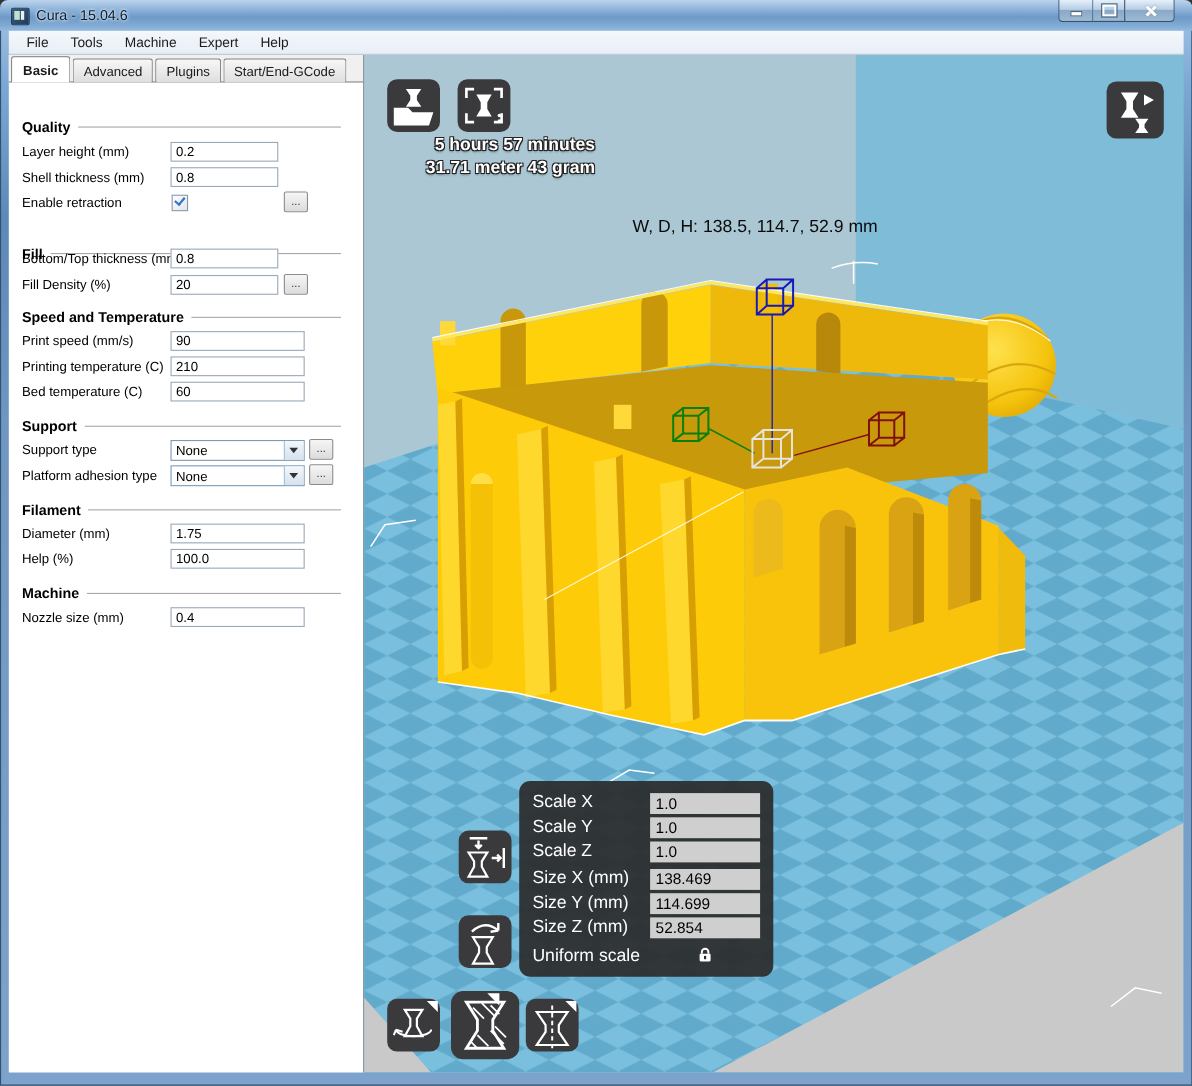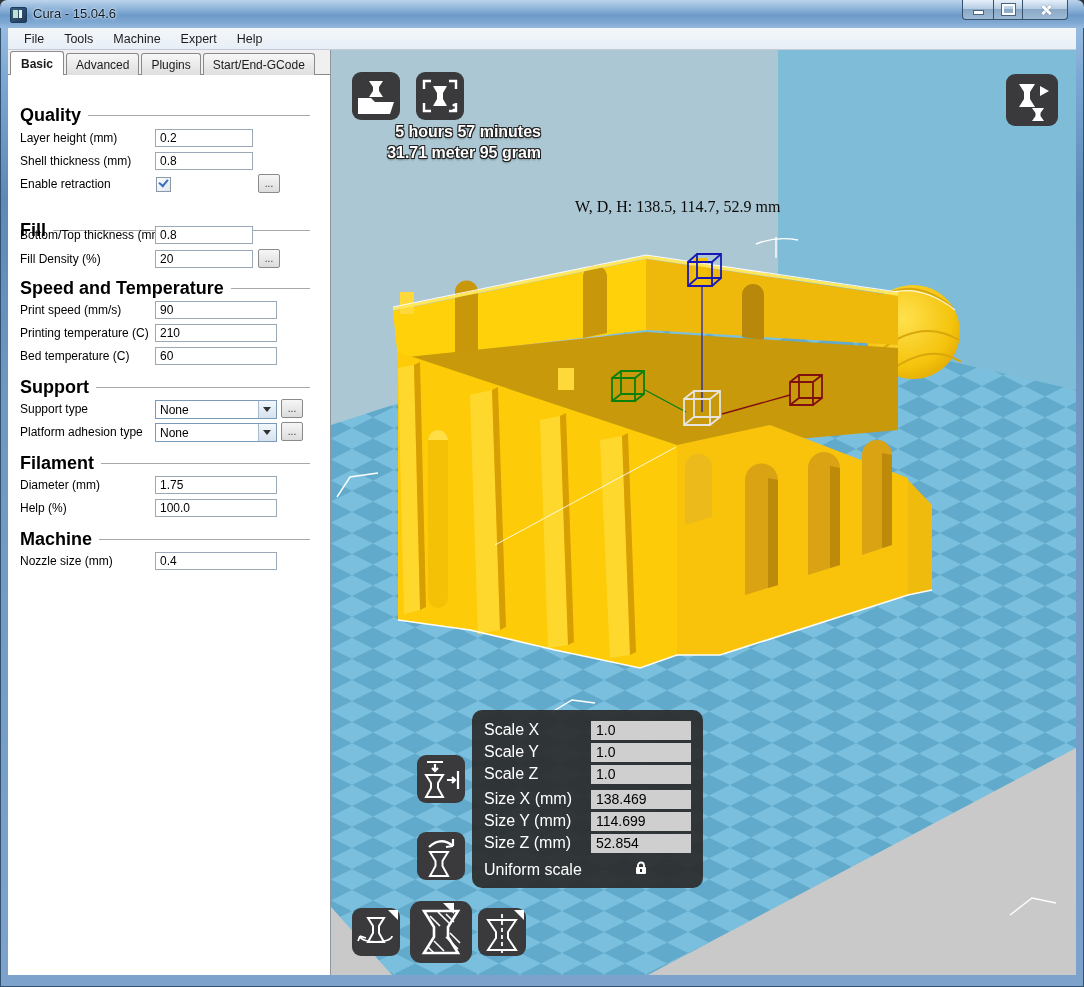--- a/index.html
+++ b/index.html
@@ -32,21 +32,21 @@
     border-bottom:1px solid #c3ccd6;display:flex;align-items:center;padding-left:6px;box-sizing:border-box;}
   .menu-item{font-size:12.5px;color:#1c1c1c;padding:2px 10px;cursor:default;}
   
   #panel{position:absolute;left:8px;top:50px;width:323px;height:925px;background:#fff;border-right:1px solid #8e979e;box-sizing:border-box;}
   #tabstrip{position:absolute;left:0;top:0;width:100%;height:24px;background:#f0f0f0;border-bottom:1px solid #8a8a8a;display:flex;align-items:flex-end;}
   .tab{font-size:12px;color:#1a1a1a;border:1px solid #8a8a8a;border-bottom:none;padding:4px 9px 3px;margin-left:2px;
        background:linear-gradient(180deg,#f7f7f7,#dedede);border-radius:3px 3px 0 0;position:relative;top:1px;}
   .tab.active{background:#fff;font-weight:bold;padding:5px 10px 4px;top:1px;z-index:2;}
   #settings{position:absolute;left:0;top:24px;width:100%;height:901px;}
   .sec{position:absolute;left:12px;right:20px;height:16px;display:flex;align-items:center;}
-  .sec-t{font-weight:bold;font-size:18px;color:#000;white-space:nowrap;}
+  .sec-t{font-weight:bold;font-size:13px;color:#000;white-space:nowrap;}
   .rule{flex:1;height:1px;background:#a8a8a8;margin-left:7px;}
   .row{position:absolute;left:0;width:100%;height:18px;}
   .lbl{position:absolute;left:12px;top:2px;font-size:12px;color:#000;white-space:nowrap;}
   .fld{position:absolute;left:147px;top:0;height:18px;border:1px solid #9aa8b8;font-family:"Liberation Sans",sans-serif;
        font-size:12px;color:#000;padding:0 15px 0 4px;box-sizing:border-box;background:#fff;}
   .w98{width:98px;} .w122{width:122px;}
   .more{position:absolute;top:-1px;width:22px;height:19px;border:1px solid #8a8a8a;border-radius:2px;font-size:10px;line-height:8px;
        background:linear-gradient(180deg,#f6f6f6,#dcdcdc);color:#333;padding:0;}
   .cb{position:absolute;left:148px;top:2px;width:13px;height:13px;border:1px solid #8a99a8;background:linear-gradient(135deg,#fdfdfd,#dfe7ee);display:inline-block;}
   .cb .check{position:absolute;left:2px;top:1px;width:7px;height:4px;border-left:2px solid #3a6fc4;border-bottom:2px solid #3a6fc4;transform:rotate(-50deg);}
@@ -56,21 +56,21 @@
   .dd-arrow{position:absolute;left:4px;top:6px;width:0;height:0;border-left:4px solid transparent;border-right:4px solid transparent;border-top:5px solid #333;}
   
   #viewport{position:absolute;left:331px;top:50px;width:745px;height:925px;overflow:hidden;background:#7EBCD8;}
   #scene{position:absolute;left:0;top:0;}
   .tbtn{position:absolute;width:48px;height:48px;background:#3a3a3c;border-radius:9px;}
   .tbtn.big{width:62px;height:62px;border-radius:11px;}
   .tbtn svg{position:absolute;left:0;top:0;}
   .subtri{position:absolute;top:2px;right:2px;width:0;height:0;border-top:10px solid #fff;border-left:10px solid transparent;}
   #estimate{position:absolute;left:18px;top:71px;width:192px;text-align:right;color:#fff;font-weight:bold;font-size:16px;line-height:21px;
     text-shadow:-1px -1px 0 #222,1px -1px 0 #222,-1px 1px 0 #222,1px 1px 0 #222,0 2px 2px rgba(0,0,0,.4);}
-  #dims{position:absolute;left:244px;top:148px;font-size:16px;color:#0a0a0a;font-family:Liberation Serif, serif;}
+  #dims{position:absolute;left:244px;top:148px;font-size:16px;color:#0a0a0a;}
   #scalepanel{position:absolute;left:141px;top:660px;width:231px;height:178px;background:rgba(42,42,42,.92);border-radius:10px;
     padding:9px 12px;box-sizing:border-box;color:#fff;}
   .sp-row{display:flex;align-items:center;height:22px;}
   .sp-row.gap{margin-top:3px;}
   .sp-lbl{flex:1;font-size:16px;}
   .sp-val{width:100px;height:19px;background:#cfcfcf;color:#000;font-size:14px;line-height:19px;padding-left:5px;box-sizing:border-box;}
   .sp-uniform{display:flex;align-items:center;height:24px;margin-top:4px;}
   .sp-lock{width:100px;text-align:center;}
 </style>
 </head>
@@ -321,21 +321,21 @@
     <div class="tbtn" style="left:85px;top:22px">
       <svg width="48" height="48">
         <path d="M15,9 H8 V17 M33,9 H40 V17 M40,31 V39 H33 M8,31 V39 H15" stroke="#fff" stroke-width="2.4" fill="none"></path>
         <path d="M17,14 h14 l-4,7 v6 l4,7 h-14 l4,-7 v-6 z" fill="#fff"></path>
         <circle cx="38" cy="33" r="1.6" fill="#fff"></circle>
           <circle cx="38" cy="38" r="1.6" fill="#fff"></circle>
       </svg>
     </div>
     <div id="estimate">
       <div>5 hours 57 minutes</div>
-      <div>31.71 meter 95 gram</div>
+      <div>31.71 meter 43 gram</div>
     </div>
 
     <div class="tbtn" style="left:675px;top:24px;width:52px;height:52px">
       <svg width="52" height="52">
         <path d="M13,10 h16 l-5,8 v7 l5,8 h-16 l5,-8 v-7 z" fill="#fff"></path>
         <polygon points="34,12 43,17 34,22" fill="#fff"></polygon>
         <path d="M26,34 h12 l-3.5,5 v3 l3.5,5 h-12 l3.5,-5 v-3 z" fill="#fff"></path>
       </svg>
     </div>
 

